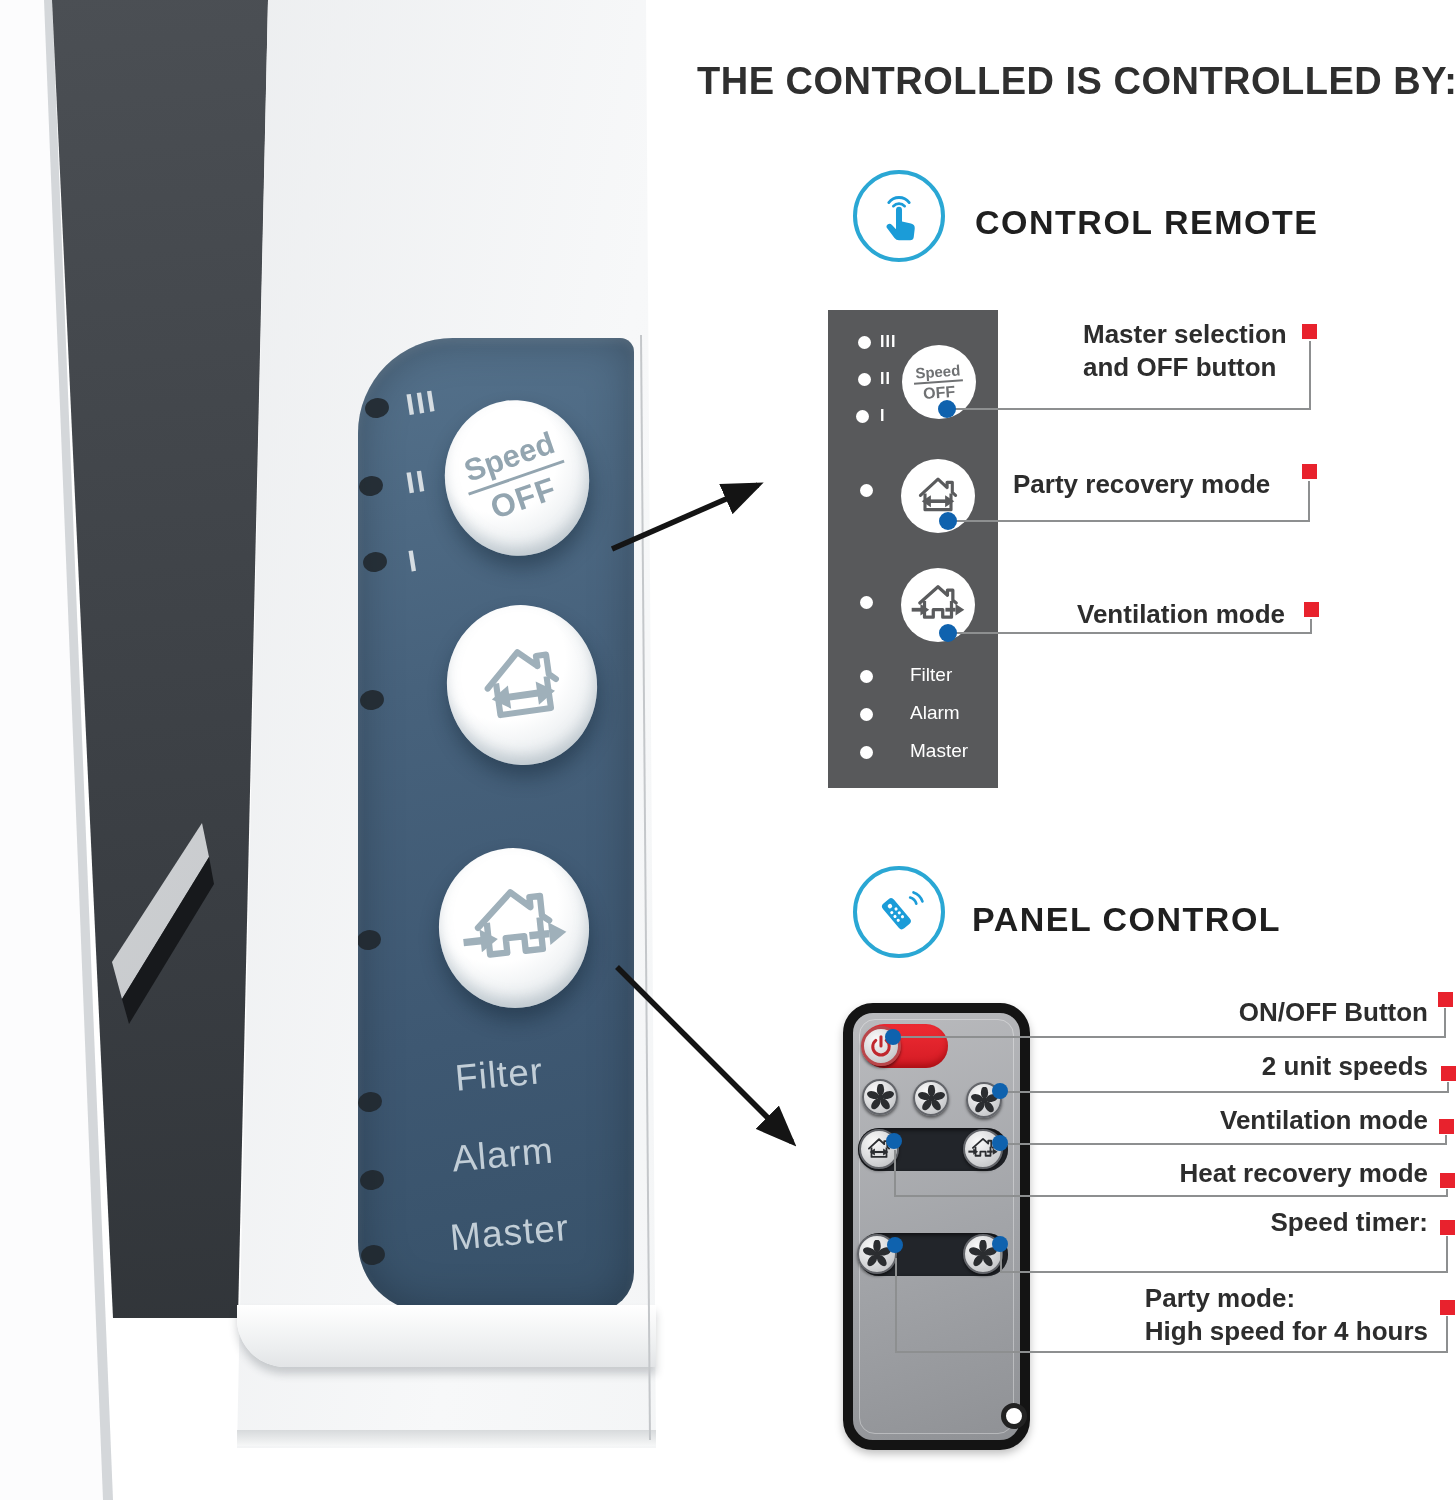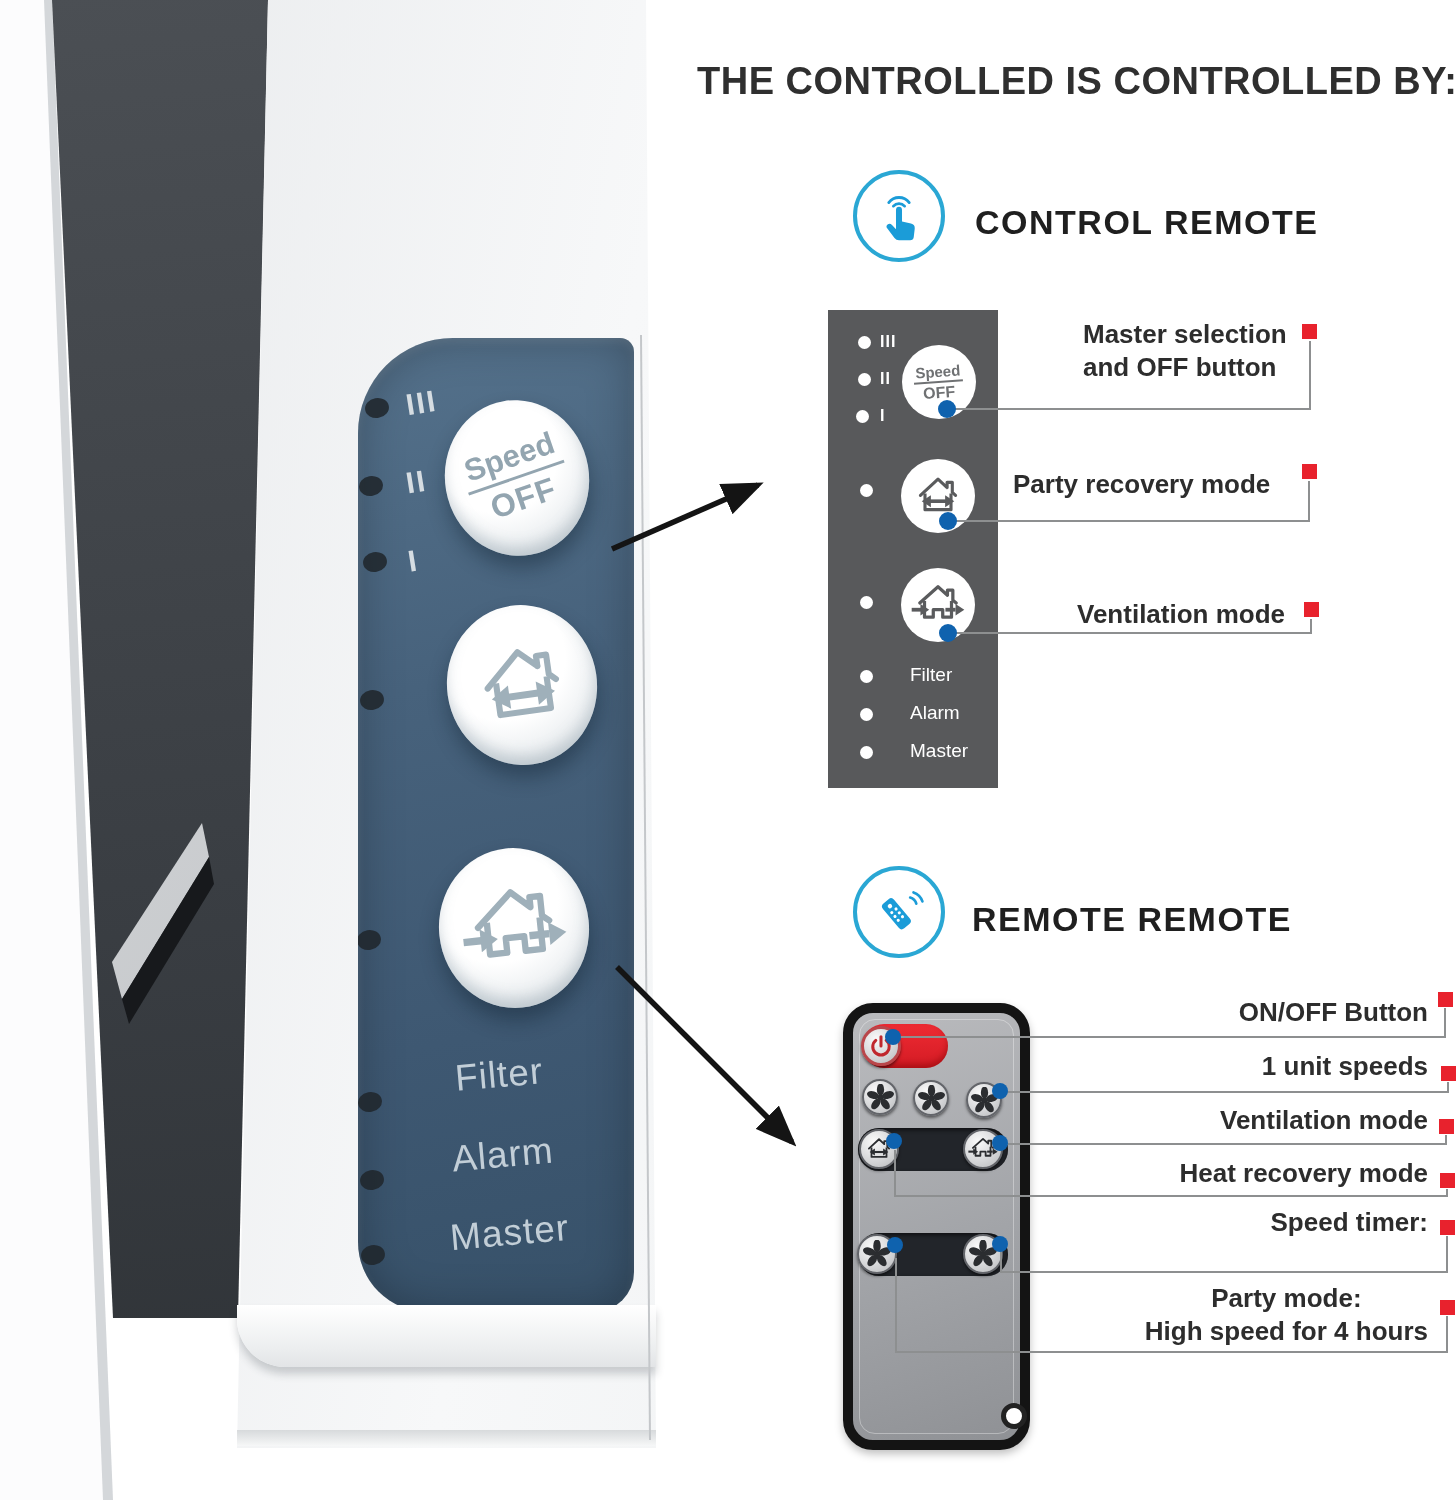--- a/index.html
+++ b/index.html
@@ -46,21 +46,21 @@
   .cp-panel{left:828px;top:310px;width:170px;height:478px;background:#58595b;}
   .cp-dot{width:13px;height:13px;border-radius:50%;background:#fff;}
   .cp-num{color:#fff;font-weight:700;font-size:16px;letter-spacing:1px;}
   .cp-btn{border-radius:50%;background:#fff;display:flex;align-items:center;justify-content:center;color:#5a5b5d;}
   .cp-speed{display:flex;flex-direction:column;align-items:center;color:#6f7173;font-weight:700;transform:rotate(-4deg);}
   .cp-speed .t{font-size:15px;border-bottom:2px solid #6f7173;padding:0 2px 1px;}
   .cp-speed .b{font-size:16px;margin-top:1px;}
   .cp-lbl{color:#fff;font-size:19px;font-weight:400;white-space:nowrap;}
   
   .lbl{font-size:26px;font-weight:700;color:#2d2d2d;line-height:1.28;white-space:nowrap;}
-  .lbl.r{text-align:center;}
+  .lbl.r{text-align:left;}
   
   .remote{left:843px;top:1003px;width:187px;height:447px;}
   .remote-body{position:absolute;inset:0;border:10px solid #141414;border-radius:30px;box-sizing:border-box;
     background:linear-gradient(160deg,#babbbe,#a2a4a8 55%,#8f9195);box-shadow:0 4px 8px rgba(0,0,0,.25);}
   .remote-face{position:absolute;left:16px;top:16px;right:16px;bottom:16px;border-radius:16px;
     border:1px solid rgba(255,255,255,.35);}
   .r-pill-red{position:absolute;left:19px;top:21px;width:86px;height:44px;border-radius:22px;
     background:linear-gradient(#ee2b33,#d41b24);box-shadow:inset 0 -4px 6px rgba(120,0,0,.45);}
   .r-pill-dark{position:absolute;width:150px;height:43px;border-radius:21px;background:#22252a;
     box-shadow:inset 0 2px 4px rgba(0,0,0,.6);}
@@ -239,21 +239,21 @@
     <div>and OFF button</div>
   </div>
   <div class="abs lbl" style="left:1013px;top:468px;">Party recovery mode</div>
   <div class="abs lbl" style="left:1077px;top:598px;">Ventilation mode</div>
 
   <div class="abs bullet" style="left:853px;top:866px;">
     <svg width="58" height="58">
         <use href="#sym-remote" width="58" height="58"></use>
       </svg>
   </div>
-  <div class="abs heading" style="left:972px;top:900px;">REMOTE REMOTE</div>
+  <div class="abs heading" style="left:972px;top:900px;">PANEL CONTROL</div>
 
   <div class="abs remote">
     <div class="remote-body"></div>
     <div class="remote-face"></div>
     <div class="r-pill-red"></div>
     <div class="r-btn r-btn-power" style="left:18px;top:23px;width:40px;height:40px;">
       <svg width="26" height="26">
           <use href="#sym-power" width="26" height="26"></use>
         </svg>
     </div>
@@ -291,21 +291,21 @@
     </div>
     <div class="r-btn" style="left:120px;top:231px;width:40px;height:40px;">
       <svg width="28" height="28">
           <use href="#sym-fan" width="28" height="28"></use>
         </svg>
     </div>
     <div class="r-keyhole" style="left:158px;top:400px;"></div>
   </div>
 
   <div class="abs lbl r" style="right:28px;top:996px;">ON/OFF Button</div>
-  <div class="abs lbl r" style="right:28px;top:1050px;">1 unit speeds</div>
+  <div class="abs lbl r" style="right:28px;top:1050px;">2 unit speeds</div>
   <div class="abs lbl r" style="right:28px;top:1104px;">Ventilation mode</div>
   <div class="abs lbl r" style="right:28px;top:1157px;">Heat recovery mode</div>
   <div class="abs lbl r" style="right:28px;top:1206px;">
     <div>Speed timer:</div>
   </div>
   <div class="abs lbl r" style="right:28px;top:1282px;">
     <div>Party mode:</div>
     <div>High speed for 4 hours</div>
   </div>
 

